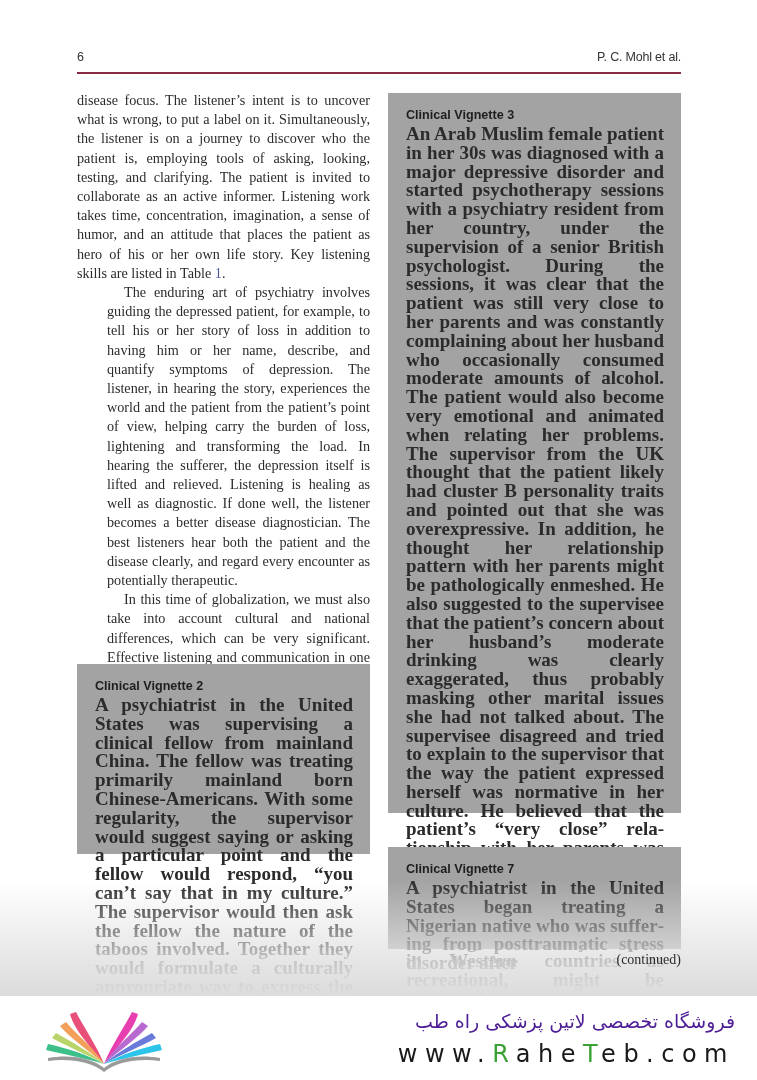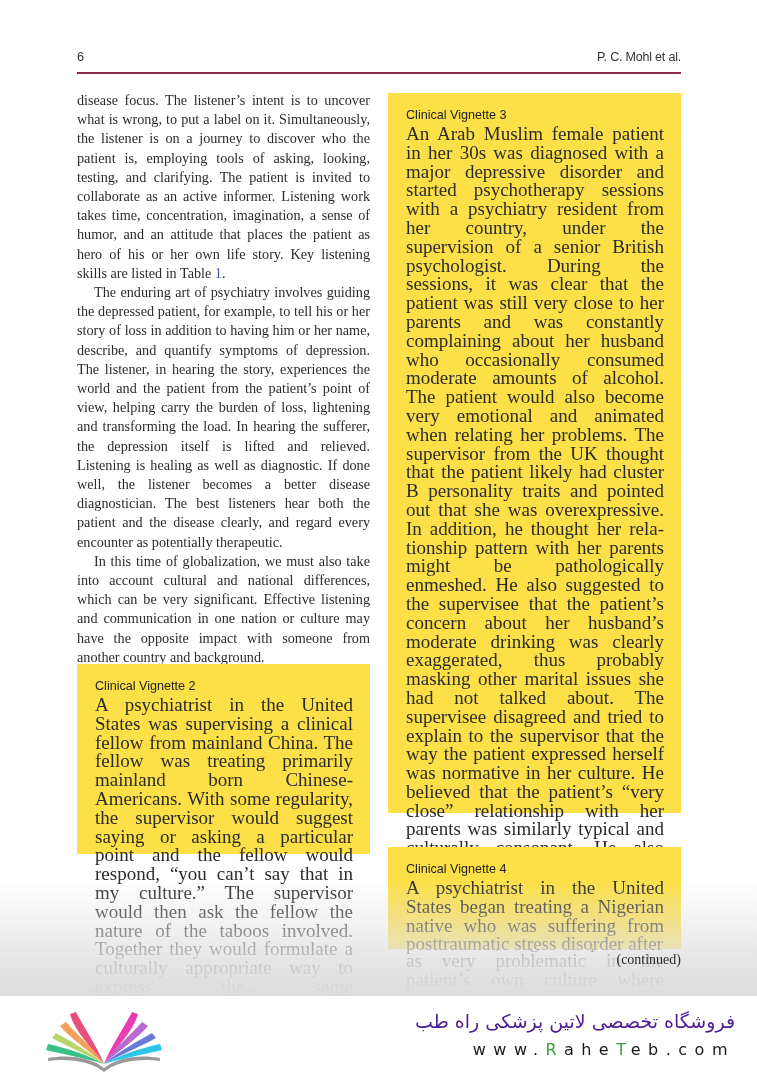--- a/index.html
+++ b/index.html
@@ -31,25 +31,25 @@
       background: #8b2a44;
     }
 
     .col-left {
       position: absolute; left: 77px; top: 91px; width: 293px;
     }
     .para {
       font-size: 14.2px; line-height: 19.2px; text-align: justify;
       hyphens: manual; color: #2b2b2b;
     }
-    .para.indent { text-indent: 17px; }
+    .para.indent { text-indent: 17px; margin-left: 30px; }
     .link-ref { color: #4a5a9a; }
 
     .vignette {
-      position: absolute; background: #fde047;
+      position: absolute; background: #a3a3a3; font-weight: bold;
     }
     .vignette-title {
       font-family: "Liberation Sans", "DejaVu Sans", sans-serif;
       font-size: 12.6px; color: #1e1e1e; line-height: 17px; margin-bottom: 1px;
     }
     .vignette-text {
       font-size: 19px; line-height: 18.8px; text-align: justify; color: #2b2b2b;
     }
 
     #v2 { left: 77px; top: 664px; width: 293px; height: 190px; padding: 14px 17px 0 18px; }
@@ -63,21 +63,21 @@
     .footer {
       position: absolute; left: 0; top: 996px; width: 757px; height: 84px; background: #ffffff;
     }
     .logo { position: absolute; left: 40px; top: 10px; width: 128px; height: 68px; }
     .shop-name {
       position: absolute; right: 22px; top: 14px; direction: rtl;
       font-family: "DejaVu Sans", sans-serif; font-size: 19px; color: #4c1d95;
     }
     .shop-url {
       position: absolute; right: 22px; top: 44px;
-      font-family: "DejaVu Sans", sans-serif; font-size: 16px; letter-spacing: 7.5px; color: #1a1a1a;
+      font-family: "DejaVu Sans", sans-serif; font-size: 24px; letter-spacing: 7.5px; color: #1a1a1a;
     }
     .shop-url .accent { color: #3aa135; }
   </style>
 </head>
 <body>
 
 <div class="page">
   <div class="running-head">
     <span class="page-number">6</span>
     <span class="author-head">P. C. Mohl et al.</span>
@@ -94,21 +94,21 @@
     <div class="vignette-title">Clinical Vignette 2</div>
     <div class="vignette-text">A psychiatrist in the United States was supervising a clinical fellow from mainland China. The fellow was treating primarily mainland born Chinese-Americans. With some regularity, the supervisor would sug­gest saying or asking a particular point and the fellow would respond, “you can’t say that in my culture.” The supervisor would then ask the fellow the nature of the taboos involved. Together they would formulate a culturally appropriate way to express the same question/thought.</div>
   </div>
 
   <div class="vignette" id="v3">
     <div class="vignette-title">Clinical Vignette 3</div>
     <div class="vignette-text">An Arab Muslim female patient in her 30s was diagnosed with a major depressive dis­order and started psychotherapy sessions with a psychiatry resident from her country, under the supervision of a senior British psychologist. During the sessions, it was clear that the patient was still very close to her parents and was constantly complaining about her husband who occasionally con­sumed moderate amounts of alcohol. The patient would also become very emotional and animated when relating her problems. The supervisor from the UK thought that the patient likely had cluster B personality traits and pointed out that she was over­expressive. In addition, he thought her rela­tionship pattern with her parents might be pathologically enmeshed. He also suggested to the supervisee that the patient’s concern about her husband’s moderate drinking was clearly exaggerated, thus probably masking other marital issues she had not talked about. The supervisee disagreed and tried to explain to the super­visor that the way the patient expressed herself was normative in her culture. He believed that the patient’s “very close” rela­tionship with her parents was similarly typ­ical and culturally consonant. He also explained to the supervisor that the patient’s husband’s moderate occasional drinking, while widely accepted in Western countries as recreational, might be perceived as very problematic in the patient’s own culture where alcohol use is stigmatized and forbidden.</div>
   </div>
 
   <div class="vignette" id="v4">
-    <div class="vignette-title">Clinical Vignette 4</div>
+    <div class="vignette-title">Clinical Vignette 7</div>
     <div class="vignette-text">A psychiatrist in the United States began treating a Nigerian native who was suffer­ing from posttraumatic stress disorder after</div>
   </div>
 
   <div class="page-shadow"></div>
   <div class="continued">(continued)</div>
 </div>
 
 <div class="footer">
   <svg class="logo" viewBox="0 0 128 68">
     <path d="M64 58 C50 40 34 24 30 8 L36 6 C44 22 56 38 64 58 Z" fill="#e8507a"></path>

